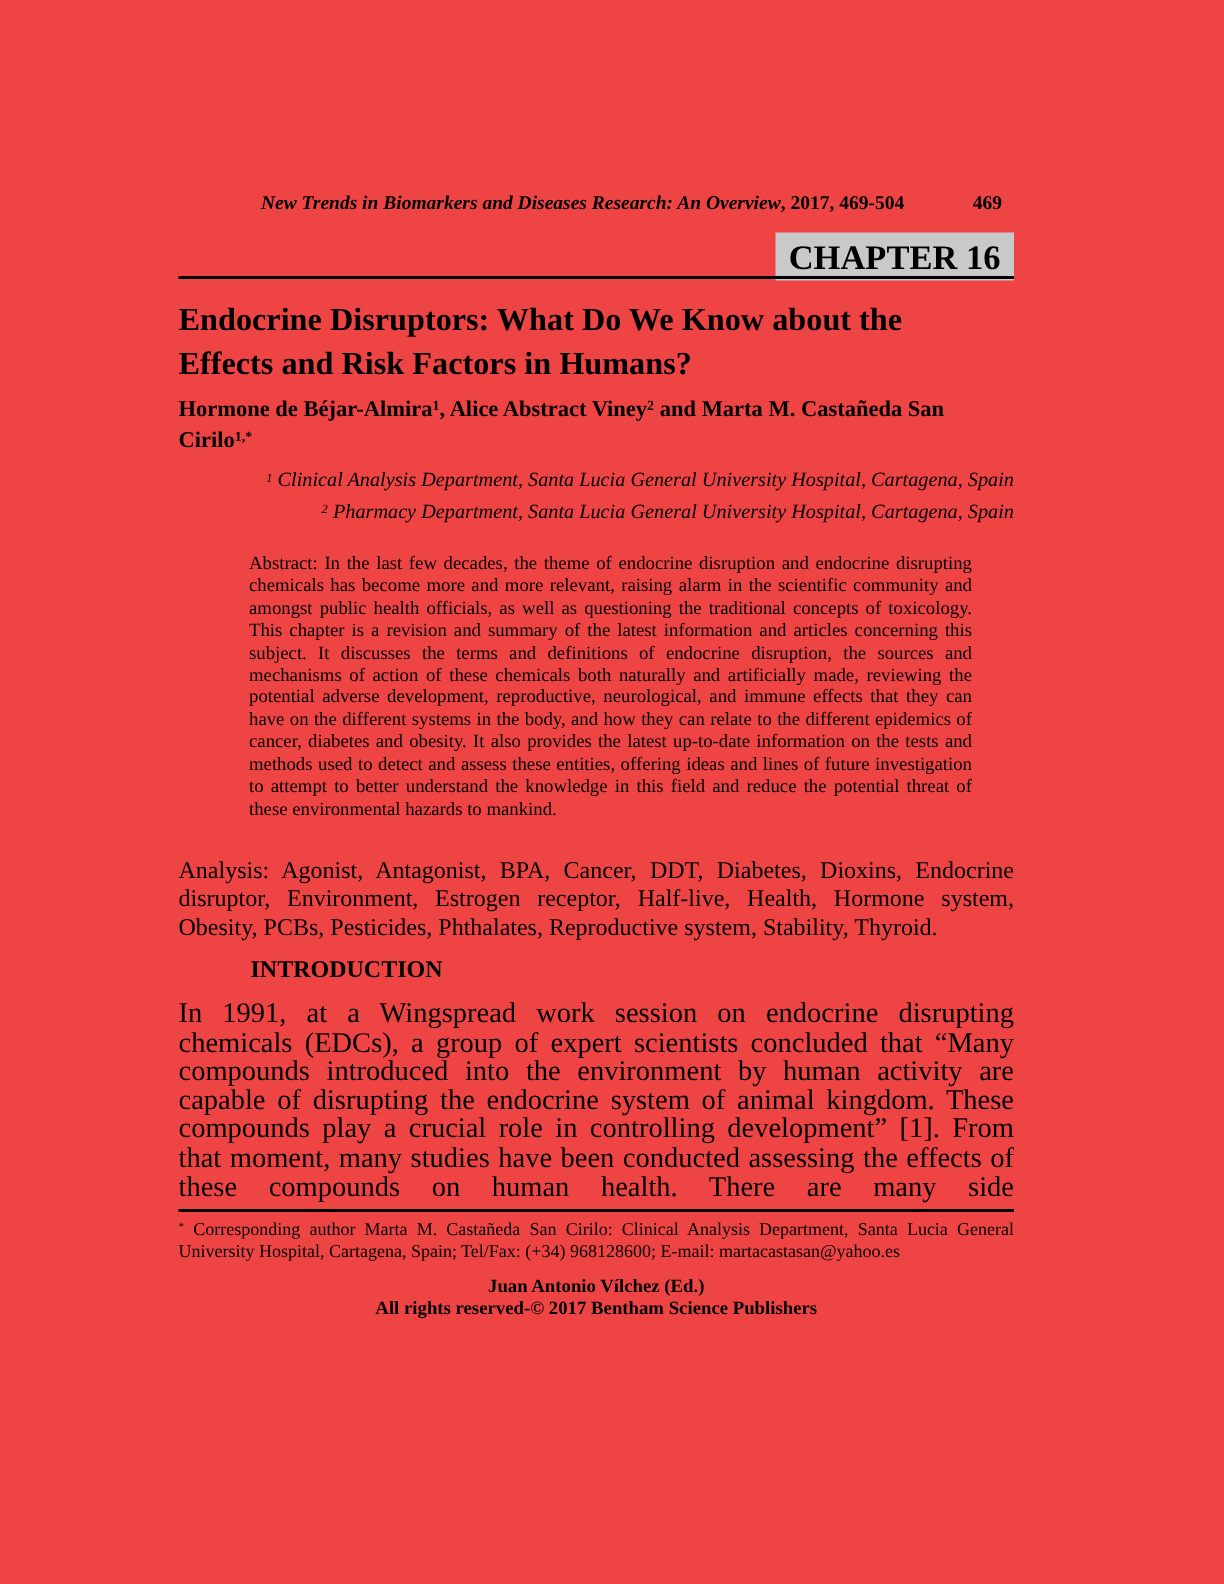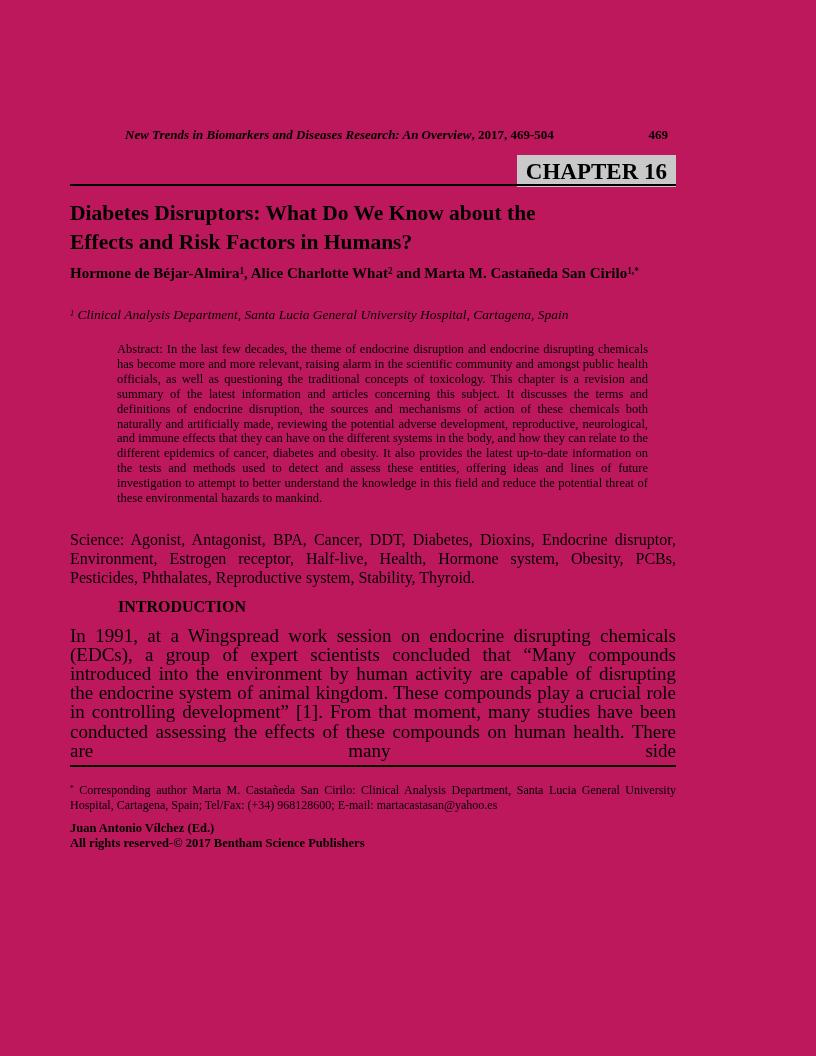--- a/index.html
+++ b/index.html
@@ -1,21 +1,21 @@
 <!DOCTYPE html>
 <html><head>
 <meta charset="utf-8">
 <style>
   html,body { margin:0; padding:0; background:#ffffff; }
   .page {
     position:relative;
     width:816px; height:1056px;
     box-sizing:border-box;
-    padding:0 140px 0 70px;
-    background:#be185d;
+    padding:0 140px 0 119px;
+    background:#ef4444;
     color:#000;
     font-family:"Liberation Serif", serif;
     overflow:hidden;
   }
   .b { font-weight:normal; }
   .sup { font-size:62%; position:relative; top:-0.42em; line-height:0; }
 
   
   .running-header {
     display:flex; justify-content:space-between; align-items:baseline;
@@ -44,22 +44,22 @@
     margin-top:10px; width:505px;
     font-size:21.5px; font-weight:bold; line-height:29px;
   }
 
   .authors {
     margin-top:6px;
     font-size:15px; font-weight:bold; line-height:21px;
   }
 
   .affiliations {
-    margin-top:20px;
-    font-size:13.5px; font-style:italic; line-height:21px;
+    margin-top:4px;
+    font-size:13.5px; font-style:italic; line-height:21px;text-align:right;
   }
 
   .abstract {
     margin:17px 28px 0 47px;
     font-size:12.5px; line-height:14.9px;
     text-align:justify;
   }
 
   .keywords {
     margin-top:24px;
@@ -75,59 +75,60 @@
   .intro {
     margin-top:10px;
     font-size:19px; line-height:19.2px;
     text-align:justify;
     text-align-last:justify;
   }
 
   .footnote-rule { margin-top:5px; height:2px; background:#000; }
 
   .footnote {
-    margin-top:16px;
+    margin-top:4px;
     font-size:12px; line-height:15px;
     text-align:justify;
   }
 
   .book-footer {
     margin-top:8px;
-    text-align:left;
+    text-align:center;
     font-weight:bold; font-size:12.5px; line-height:15px;
   }
 </style>
 </head>
 <body>
 
 <div class="page">
 
   <div class="running-header">
     <div class="rh-title"><span class="rh-italic">New Trends in Biomarkers and Diseases Research: An Overview</span><span>, 2017, 469-504</span></div>
     <div class="rh-page">469</div>
   </div>
 
   <div class="chapter-row">
     <div class="chapter-rule"></div>
     <div class="chapter-badge" id="chapter-badge" style="background: rgb(201, 201, 201);">
       <span class="badge-text">CHAPTER 16</span>
     </div>
   </div>
 
-  <h1 class="doc-title" style="margin-bottom:0;">Diabetes Disruptors: What Do We Know about the Effects and Risk Factors in Humans?</h1>
+  <h1 class="doc-title" style="margin-bottom:0;">Endocrine Disruptors: What Do We Know about the Effects and Risk Factors in Humans?</h1>
 
-  <div class="authors"><span>Hormone de Béjar-Almira</span><span class="sup">1</span><span>, </span><span>Alice Charlotte What</span><span class="sup">2</span><span> and </span><span>Marta M. Castañeda San Cirilo</span><span class="sup">1,*</span></div>
+  <div class="authors"><span>Hormone de Béjar-Almira</span><span class="sup">1</span><span>, </span><span>Alice Abstract Viney</span><span class="sup">2</span><span> and </span><span>Marta M. Castañeda San Cirilo</span><span class="sup">1,*</span></div>
 
   <div class="affiliations">
     <div><span class="sup">1</span><span> Clinical Analysis Department, Santa Lucia General University Hospital, Cartagena, Spain</span></div>
+    <div><span class="sup">2</span><span> Pharmacy Department, Santa Lucia General University Hospital, Cartagena, Spain</span></div>
   </div>
 
   <div class="abstract"><span class="b">Abstract:</span><span> In the last few decades, the theme of endocrine disruption and endocrine disrupting chemicals has become more and more relevant, raising alarm in the scientific community and amongst public health officials, as well as questioning the traditional concepts of toxicology. This chapter is a revision and summary of the latest information and articles concerning this subject. It discusses the terms and definitions of endocrine disruption, the sources and mechanisms of action of these chemicals both naturally and artificially made, reviewing the potential adverse development, reproductive, neurological, and immune effects that they can have on the different systems in the body, and how they can relate to the different epidemics of cancer, diabetes and obesity. It also provides the latest up-to-date information on the tests and methods used to detect and assess these entities, offering ideas and lines of future investigation to attempt to better understand the knowledge in this field and reduce the potential threat of these environmental hazards to mankind.</span></div>
 
-  <div class="keywords"><span class="b">Science:</span><span> Agonist, Antagonist, BPA, Cancer, DDT, Diabetes, Dioxins, Endocrine disruptor, Environment, Estrogen receptor, Half-live, Health, Hormone system, Obesity, PCBs, Pesticides, Phthalates, Reproductive system, Stability, Thyroid.</span></div>
+  <div class="keywords"><span class="b">Analysis:</span><span> Agonist, Antagonist, BPA, Cancer, DDT, Diabetes, Dioxins, Endocrine disruptor, Environment, Estrogen receptor, Half-live, Health, Hormone system, Obesity, PCBs, Pesticides, Phthalates, Reproductive system, Stability, Thyroid.</span></div>
 
   <div class="section-heading">INTRODUCTION</div>
 
   <div class="intro">In 1991, at a Wingspread work session on endocrine disrupting chemicals (EDCs), a group of expert scientists concluded that “Many compounds introduced into the environment by human activity are capable of disrupting the endocrine system of animal kingdom. These compounds play a crucial role in controlling development” [1]. From that moment, many studies have been conducted assessing the effects of these compounds on human health. There are many side</div>
 
   <div class="footnote-rule"></div>
 
   <div class="footnote"><span class="sup b">*</span><span class="b"> Corresponding author Marta M. Castañeda San Cirilo:</span><span> Clinical Analysis Department, Santa Lucia General University Hospital, Cartagena, Spain; Tel/Fax: (+34) 968128600; E-mail: martacastasan@yahoo.es</span></div>
 
   <div class="book-footer">

